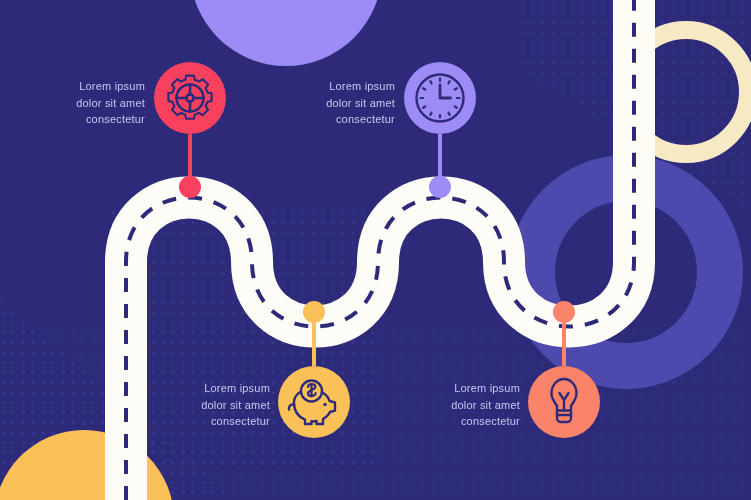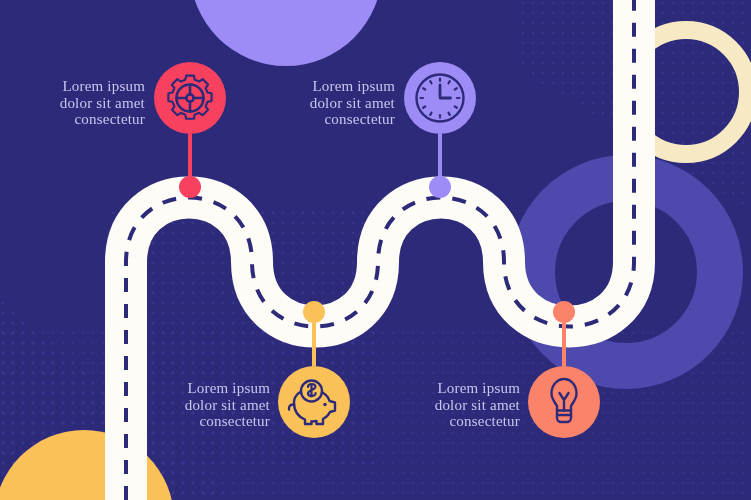--- a/index.html
+++ b/index.html
@@ -12,25 +12,25 @@
     width: 751px;
     height: 500px;
     overflow: hidden;
     font-family: "DejaVu Sans", sans-serif;
     background: #2d2a7a;
   }
   #art { position: absolute; inset: 0; }
   .cap {
     position: absolute;
     color: #c9c6ee;
-    font-size: 15px;
+    font-size: 11px;
     line-height: 16.5px;
     letter-spacing: 0.2px;
     white-space: pre-line;
-    font-family: Liberation Serif, serif;
+    font-family: Liberation Sans, sans-serif;
   }
   .cap.right { text-align: right; }
 </style>
 </head>
 <body>
 
 <div id="stage">
 
   <svg id="art" viewBox="0 0 751 500" width="751" height="500">
     <defs>

